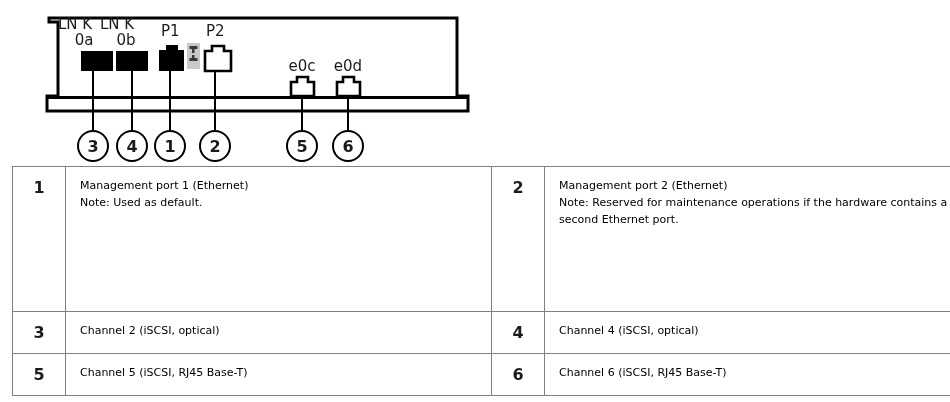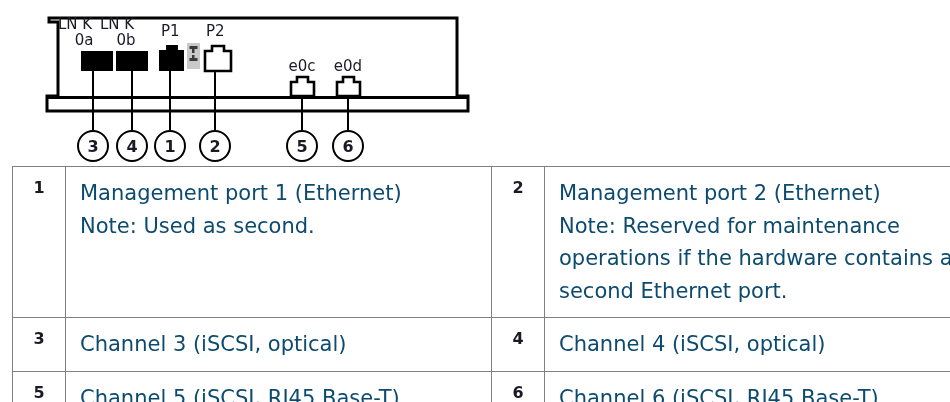--- a/index.html
+++ b/index.html
@@ -58,24 +58,24 @@
     width: 52px;
     text-align: center;
     font-weight: bold;
     font-size: 16px;
     padding-top: 11px !important;
     padding-bottom: 11px !important;
     color: #1a1a24;
   }
   .cell-desc {
     width: 411px;
-    font-size: 21px;
+    font-size: 11px;
     line-height: 1.55;
     padding: 10px 0 10px 14px !important;
-    color: #0c4a6e;
+    color: #000000;
   }
   .cell-desc .note-line {
     display: block;
   }
   .cell-desc b {
     font-weight: normal;
   }
   .row-tall .cell-num,
   .row-tall .cell-desc {
     height: 122px;
@@ -162,32 +162,32 @@
     </g>
   </svg>
 </div>
 
 <table id="legend-table">
   <tbody>
     <tr class="row-tall">
       <td class="cell-num">1</td>
       <td class="cell-desc">
         <span class="note-line">Management port 1 (Ethernet)</span>
-        <span class="note-line"><b>Note:</b> <span>Used as second.</span></span>
+        <span class="note-line"><b>Note:</b> <span>Used as default.</span></span>
       </td>
       <td class="cell-num">2</td>
       <td class="cell-desc">
         <span class="note-line">Management port 2 (Ethernet)</span>
         <span class="note-line"><b>Note:</b> <span>Reserved for maintenance operations if the hardware contains a second Ethernet port.</span></span>
       </td>
     </tr>
 
     <tr>
       <td class="cell-num">3</td>
-      <td class="cell-desc">Channel 3 (iSCSI, optical)</td>
+      <td class="cell-desc">Channel 2 (iSCSI, optical)</td>
       <td class="cell-num">4</td>
       <td class="cell-desc">Channel 4 (iSCSI, optical)</td>
     </tr>
 
     <tr>
       <td class="cell-num">5</td>
       <td class="cell-desc">Channel 5 (iSCSI, RJ45 Base-T)</td>
       <td class="cell-num">6</td>
       <td class="cell-desc">Channel 6 (iSCSI, RJ45 Base-T)</td>
     </tr>

